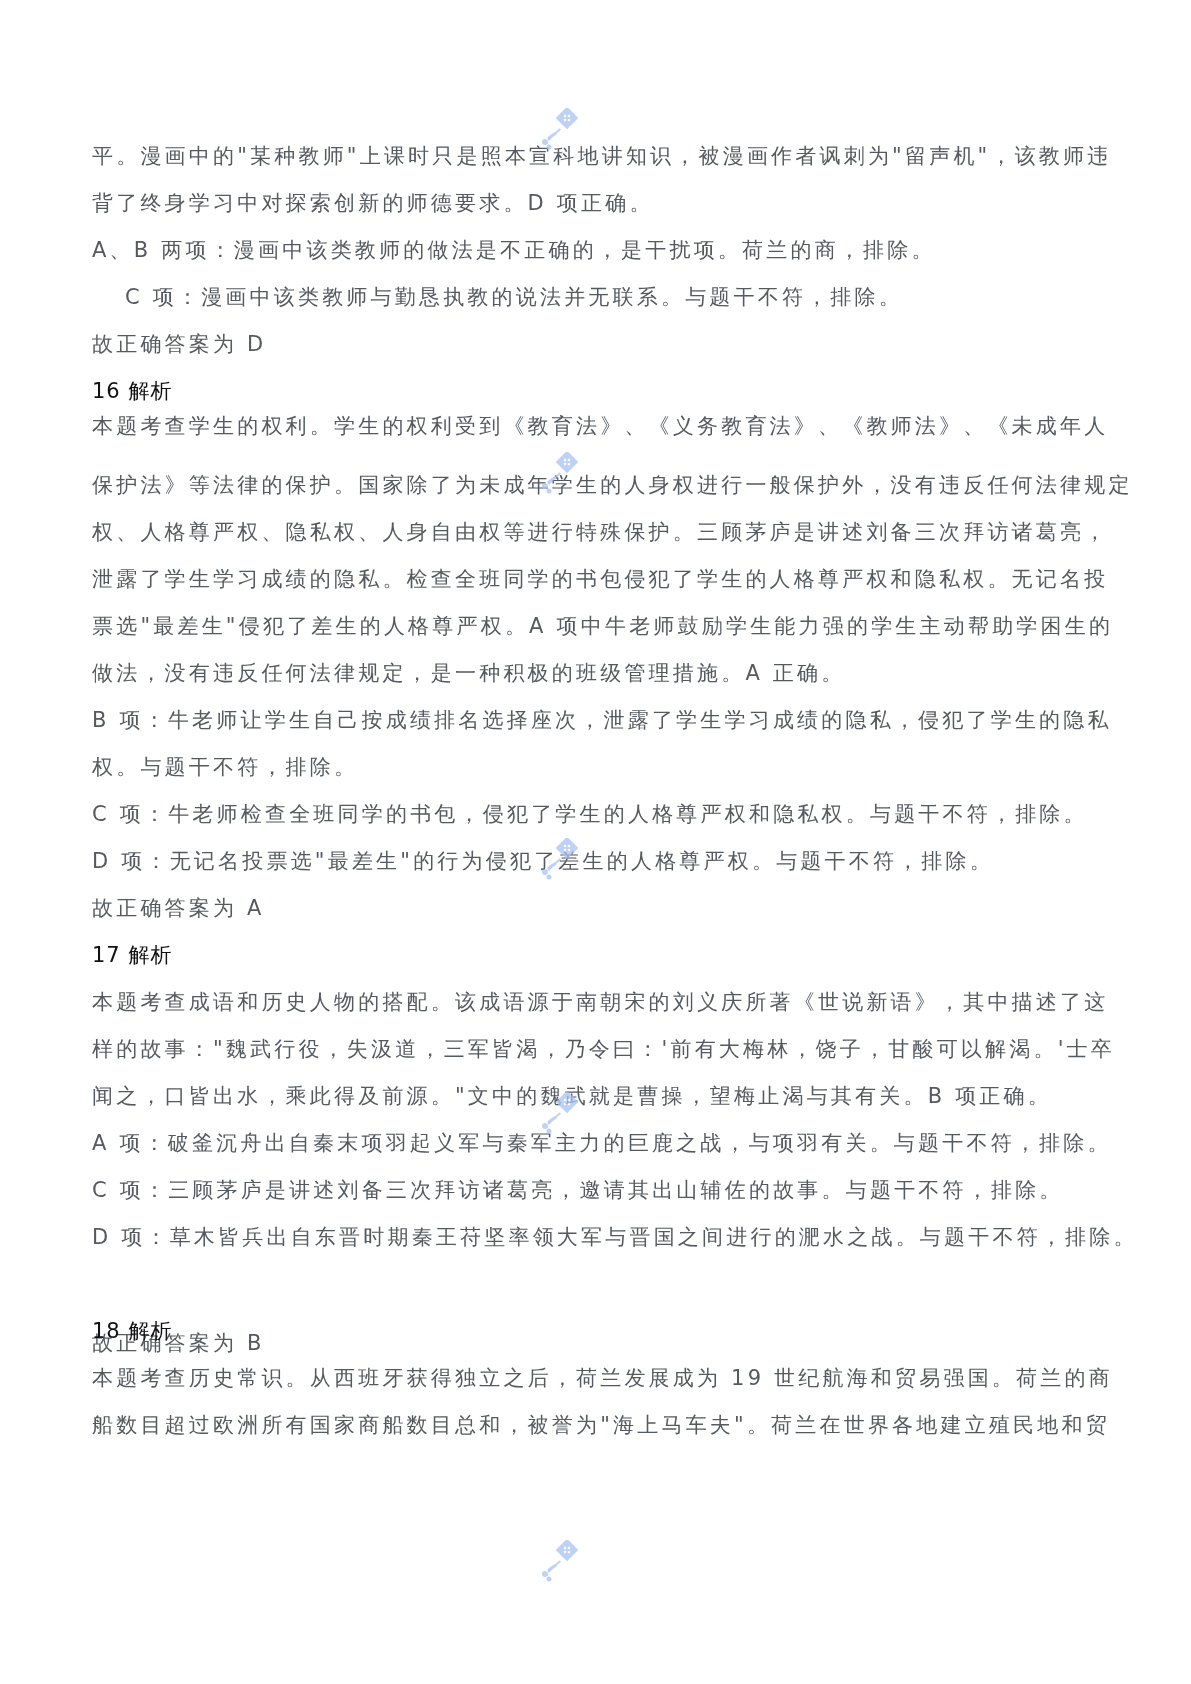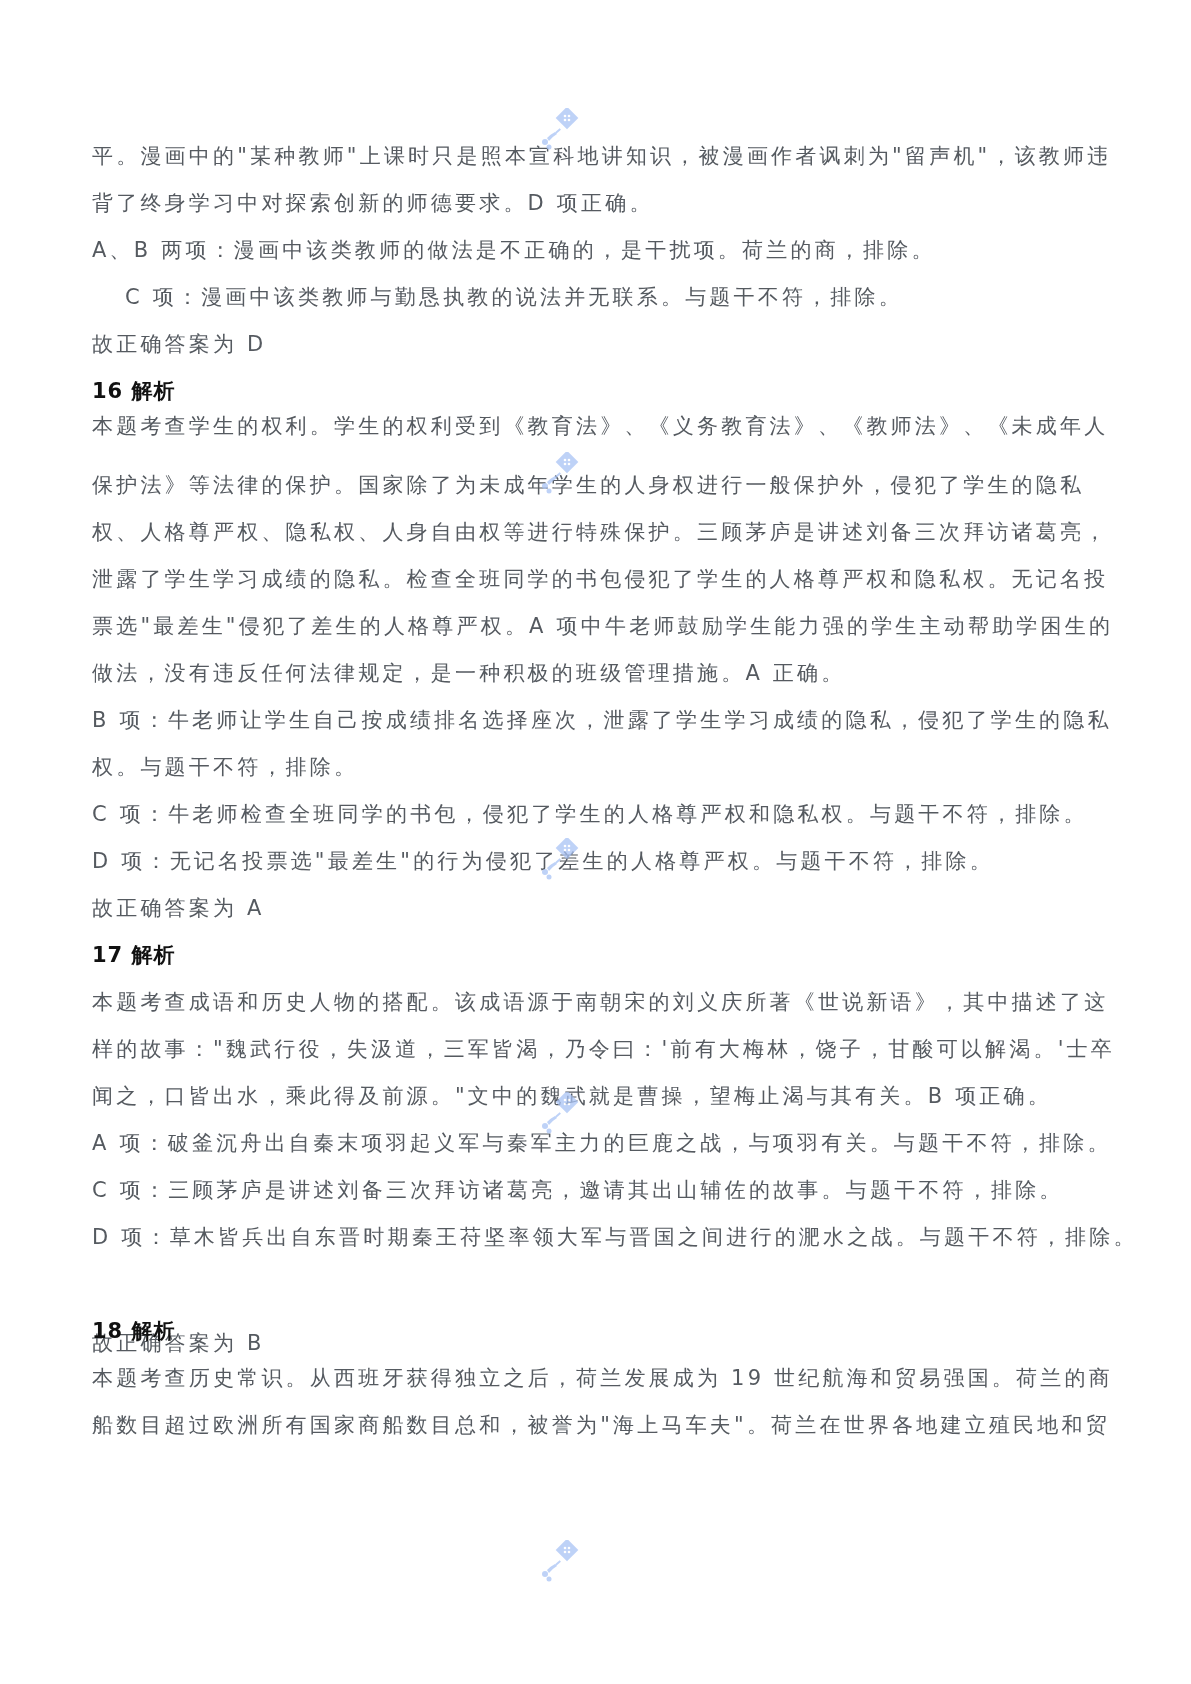--- a/index.html
+++ b/index.html
@@ -7,39 +7,39 @@
       width: 1191px; height: 1684px; position: relative; overflow: hidden;
       font-family: "DejaVu Sans", "Liberation Sans", sans-serif;
     }
     .page { position: absolute; left: 0; top: 0; width: 1191px; height: 1684px; }
     .line {
       position: absolute; left: 92px; width: 1010px;
       font-size: 21px; line-height: 28px; color: #555a60;
       letter-spacing: 3.2px; white-space: nowrap;
     }
     .heading {
-      color: #111111; font-weight: bold; letter-spacing: 1px;
+      color: #111111; font-weight: normal; letter-spacing: 1px;
     }
     .watermark {
       position: absolute; width: 48px; height: 44px; opacity: 0.75;
     }
   </style>
 </head>
 <body>
 
 <div class="page">
   <div id="lines">
       <div class="line" style="top: 142px;">平。漫画中的"某种教师"上课时只是照本宣科地讲知识，被漫画作者讽刺为"留声机"，该教师违</div>
       <div class="line" style="top: 189px;">背了终身学习中对探索创新的师德要求。D 项正确。</div>
       <div class="line" style="top: 236px;">A、B 两项：漫画中该类教师的做法是不正确的，是干扰项。荷兰的商，排除。</div>
       <div class="line" style="top: 283px; margin-left: 33px;">C 项：漫画中该类教师与勤恳执教的说法并无联系。与题干不符，排除。</div>
       <div class="line" style="top: 330px;">故正确答案为 D</div>
       <div class="line heading" style="top: 377px;">16 解析</div>
       <div class="line" style="top: 412px;">本题考查学生的权利。学生的权利受到《教育法》、《义务教育法》、《教师法》、《未成年人</div>
-      <div class="line" style="top: 471px;">保护法》等法律的保护。国家除了为未成年学生的人身权进行一般保护外，侵犯了学生的隐私</div>
+      <div class="line" style="top: 471px;">保护法》等法律的保护。国家除了为未成年学生的人身权进行一般保护外，没有违反任何法律规定</div>
       <div class="line" style="top: 518px;">权、人格尊严权、隐私权、人身自由权等进行特殊保护。三顾茅庐是讲述刘备三次拜访诸葛亮，</div>
       <div class="line" style="top: 565px;">泄露了学生学习成绩的隐私。检查全班同学的书包侵犯了学生的人格尊严权和隐私权。无记名投</div>
       <div class="line" style="top: 612px;">票选"最差生"侵犯了差生的人格尊严权。A 项中牛老师鼓励学生能力强的学生主动帮助学困生的</div>
       <div class="line" style="top: 659px;">做法，没有违反任何法律规定，是一种积极的班级管理措施。A 正确。</div>
       <div class="line" style="top: 706px;">B 项：牛老师让学生自己按成绩排名选择座次，泄露了学生学习成绩的隐私，侵犯了学生的隐私</div>
       <div class="line" style="top: 753px;">权。与题干不符，排除。</div>
       <div class="line" style="top: 800px;">C 项：牛老师检查全班同学的书包，侵犯了学生的人格尊严权和隐私权。与题干不符，排除。</div>
       <div class="line" style="top: 847px;">D 项：无记名投票选"最差生"的行为侵犯了差生的人格尊严权。与题干不符，排除。</div>
       <div class="line" style="top: 894px;">故正确答案为 A</div>
       <div class="line heading" style="top: 941px;">17 解析</div>

